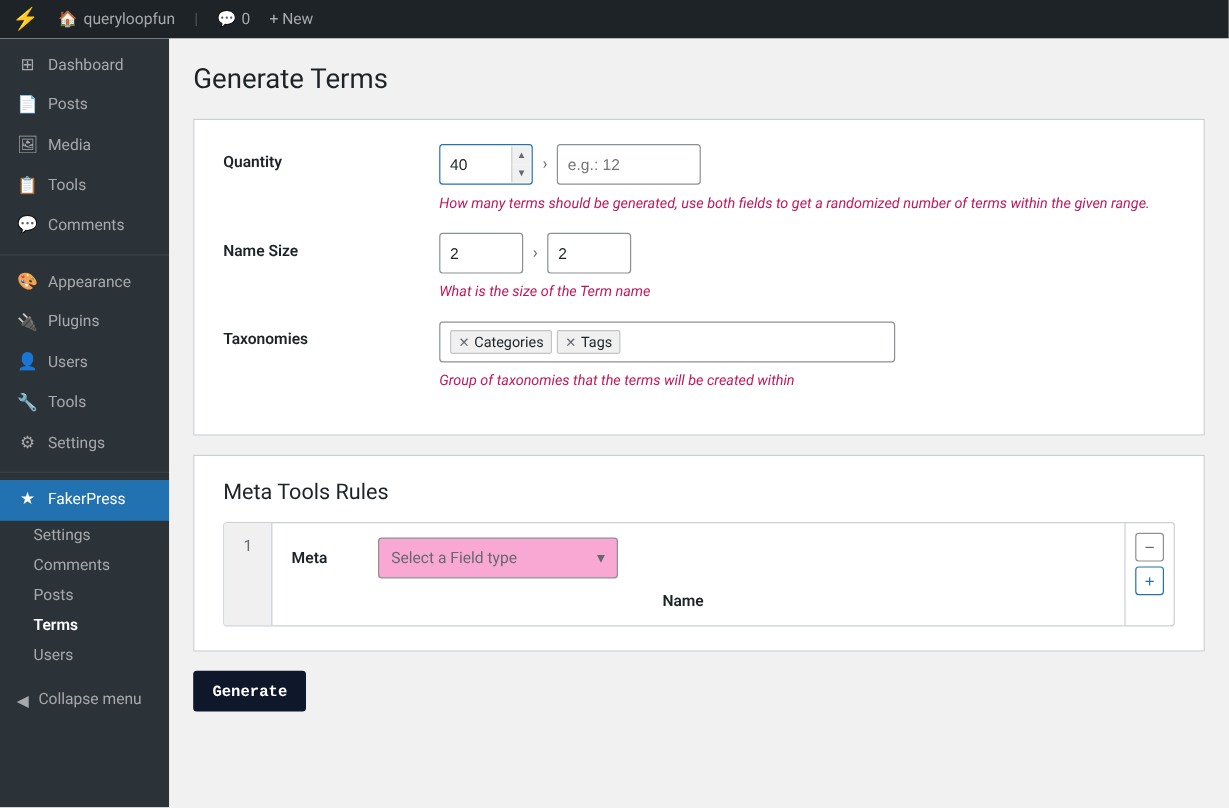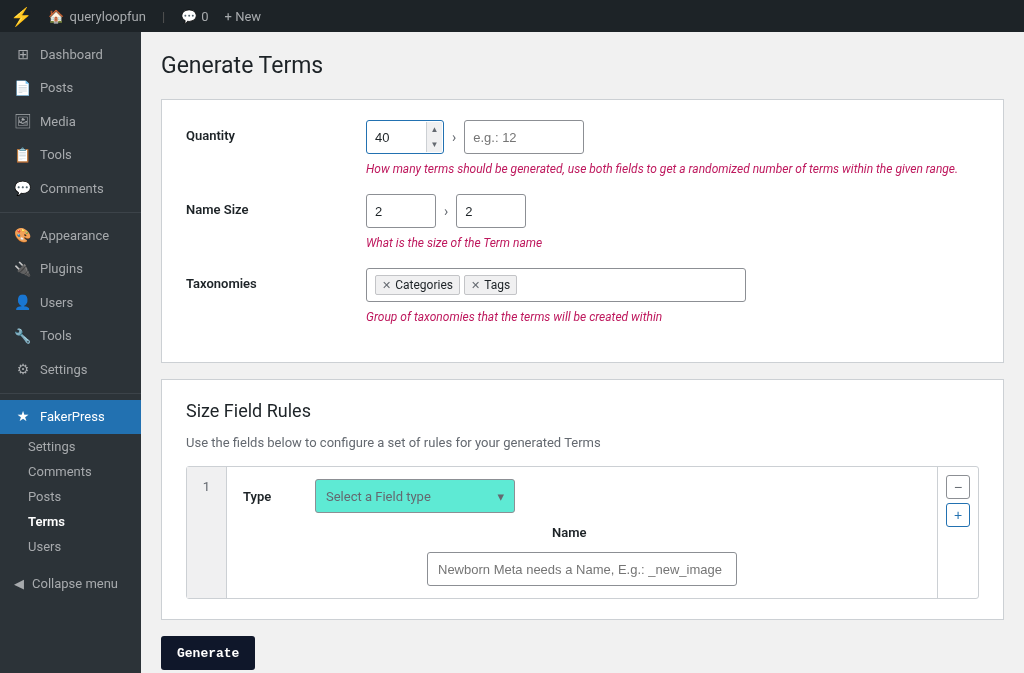--- a/index.html
+++ b/index.html
@@ -229,21 +229,21 @@
       font-size: 13px;
       color: #1d2327;
       font-weight: 600;
     }
     .rule-select {
       border: 1px solid #8c8f94;
       border-radius: 3px;
       padding: 5px 10px;
       font-size: 13px;
       color: #646970;
-      background: #5eead4;
+      background: #f9a8d4;
       height: 34px;
       display: flex;
       align-items: center;
       gap: 8px;
       min-width: 200px;
       cursor: pointer;
     }
     .rule-select .select-arrow { margin-left: auto; }
     .rule-name-input {
       border: 1px solid #8c8f94;
@@ -461,40 +461,38 @@
             </span>
           </div>
           <div class="form-help">Group of taxonomies that the terms will be created within</div>
         </div>
       </div>
 
     </div>
 
     
     <div class="meta-rules-card">
-      <h2 class="section-header">Size Field Rules</h2>
-      <p class="section-desc">Use the fields below to configure a set of rules for your generated Terms</p>
+      <h2 class="section-header">Meta Tools Rules</h2>
 
       <div class="rule-container">
         <div class="rule-number">
           <span>1</span>
         </div>
         <div class="rule-fields">
 
           <div class="rule-field-row">
-            <span class="rule-field-label">Type</span>
+            <span class="rule-field-label">Meta</span>
             <div class="rule-select">
               <span>Select a Field type</span>
               <span class="select-arrow">▾</span>
             </div>
           </div>
 
           <div class="rule-field-row">
             <span class="rule-field-label">Name</span>
-            <input type="text" class="rule-name-input" placeholder="Newborn Meta needs a Name, E.g.: _new_image" style="">
           </div>
         </div>
         <div class="rule-actions">
           <button class="rule-btn">−</button>
           <button class="rule-btn add">+</button>
         </div>
       </div>
 
     </div>
 

